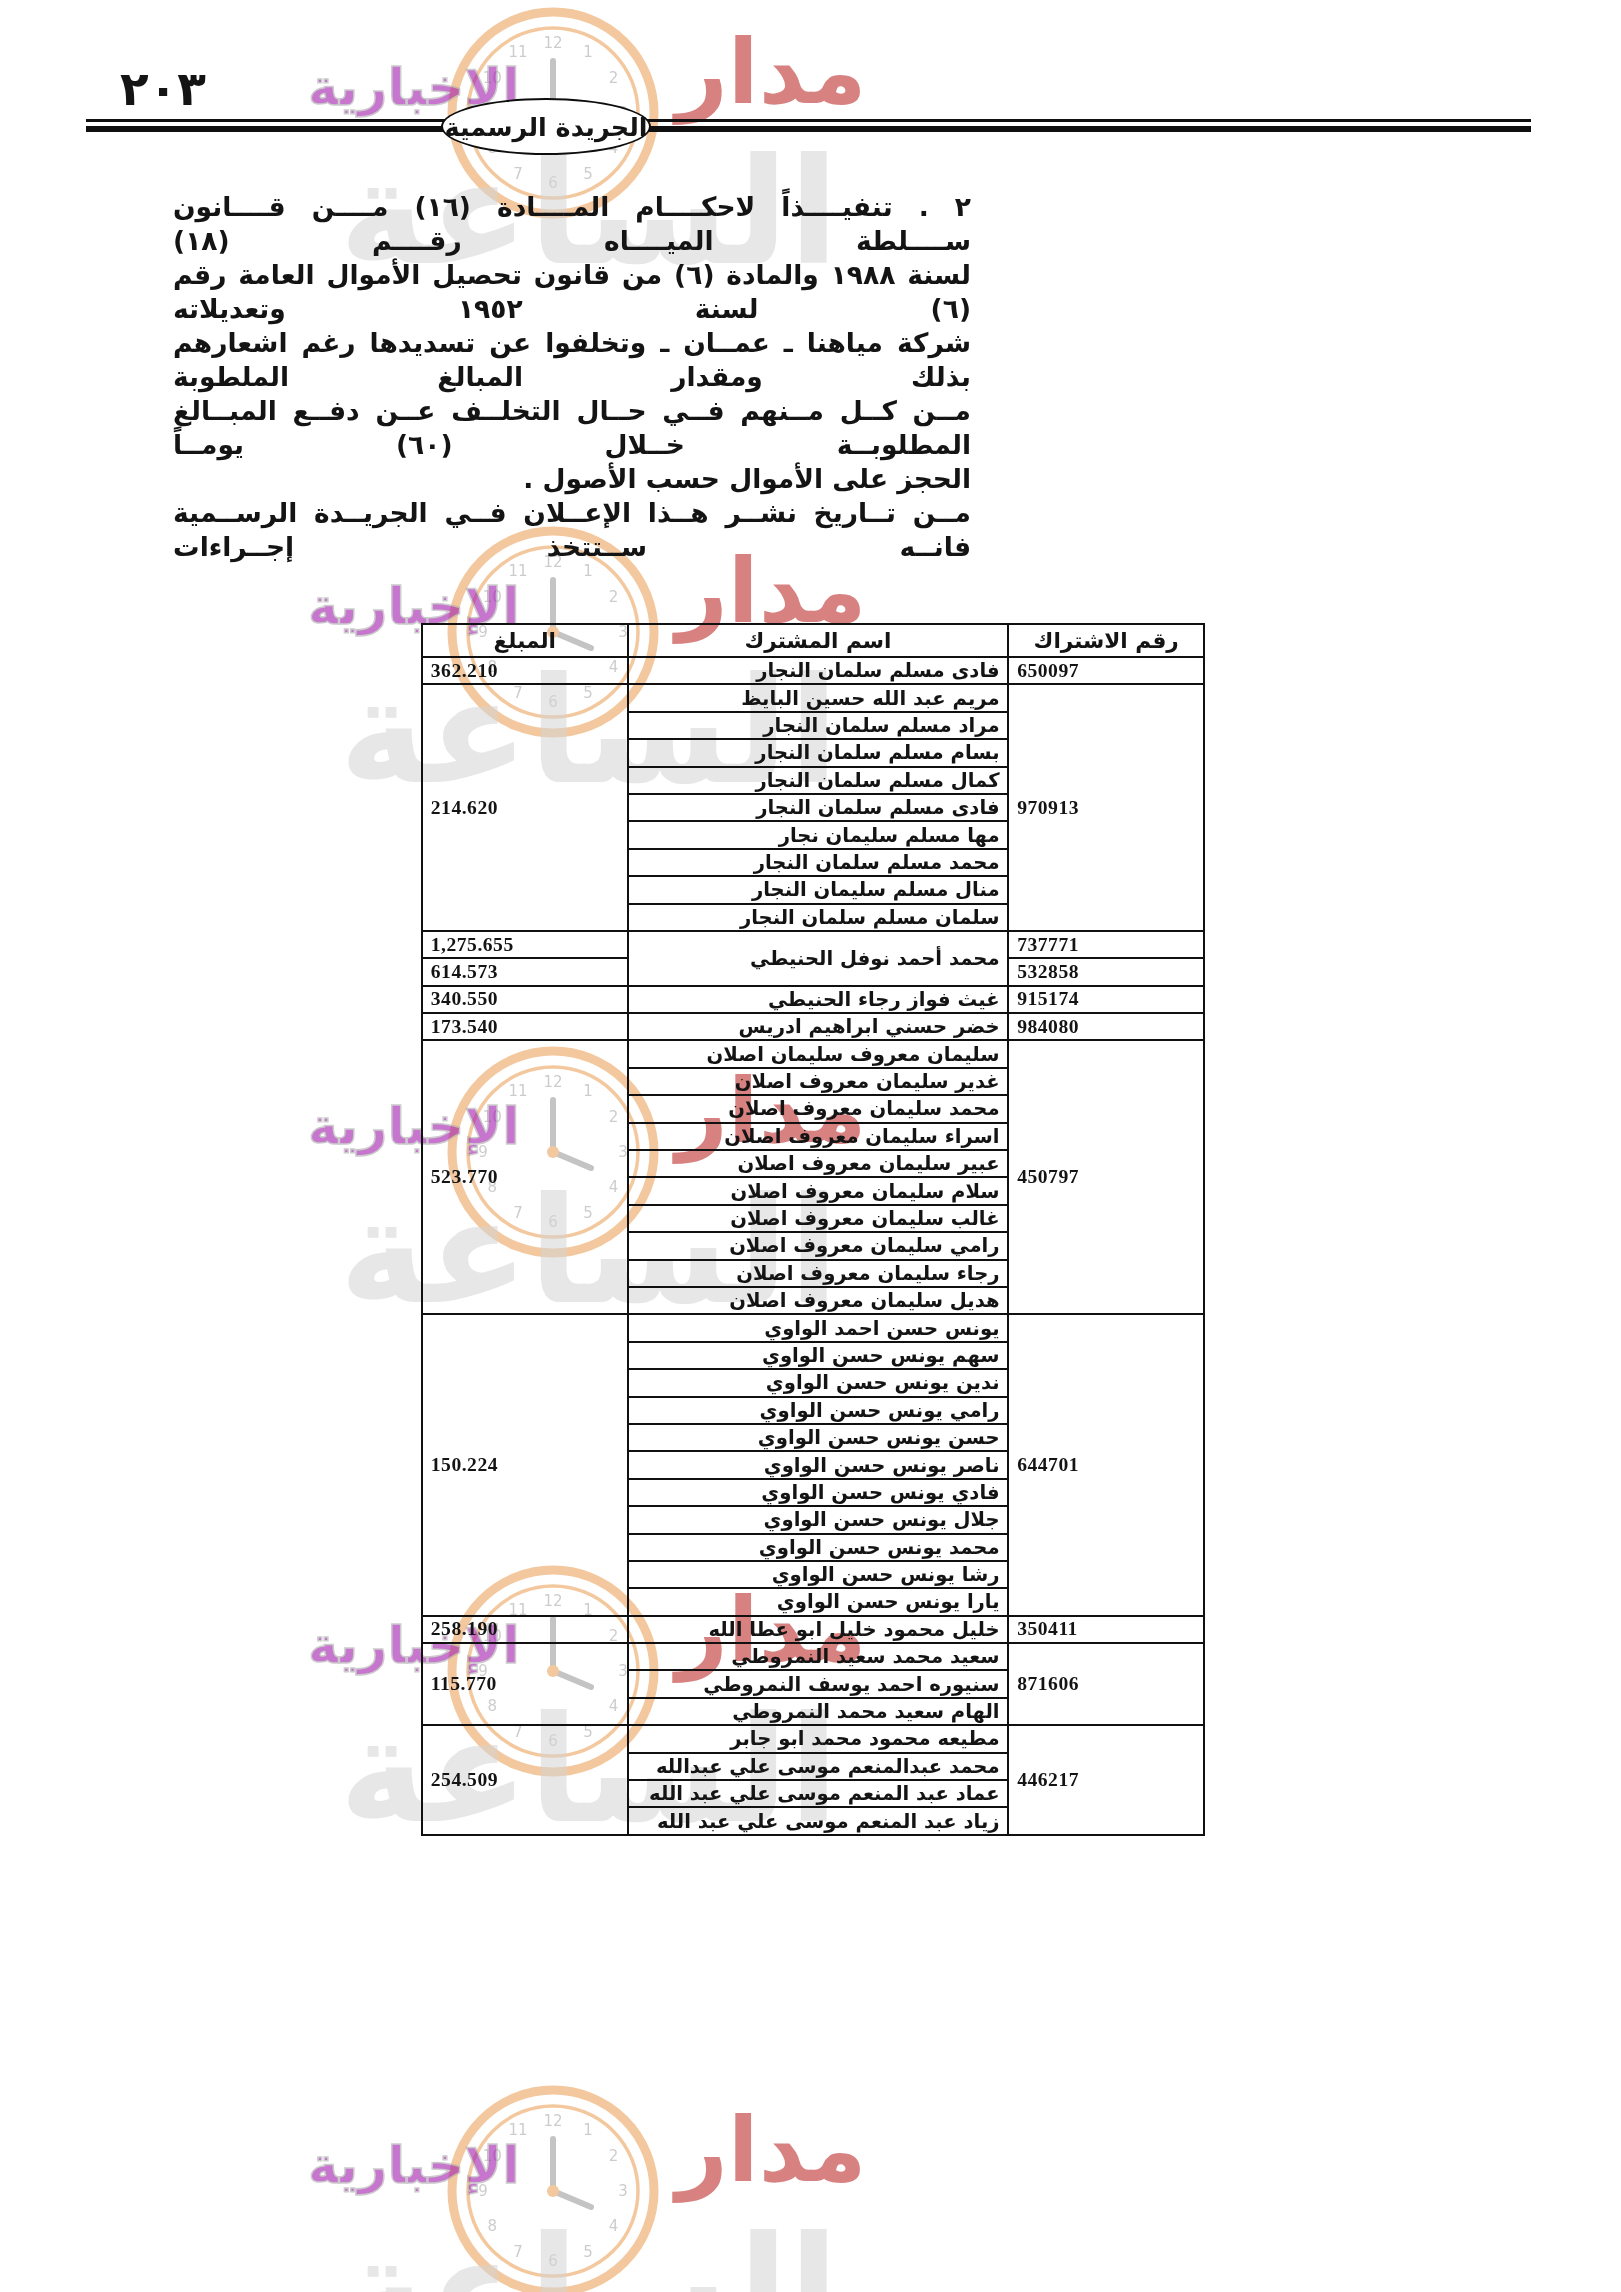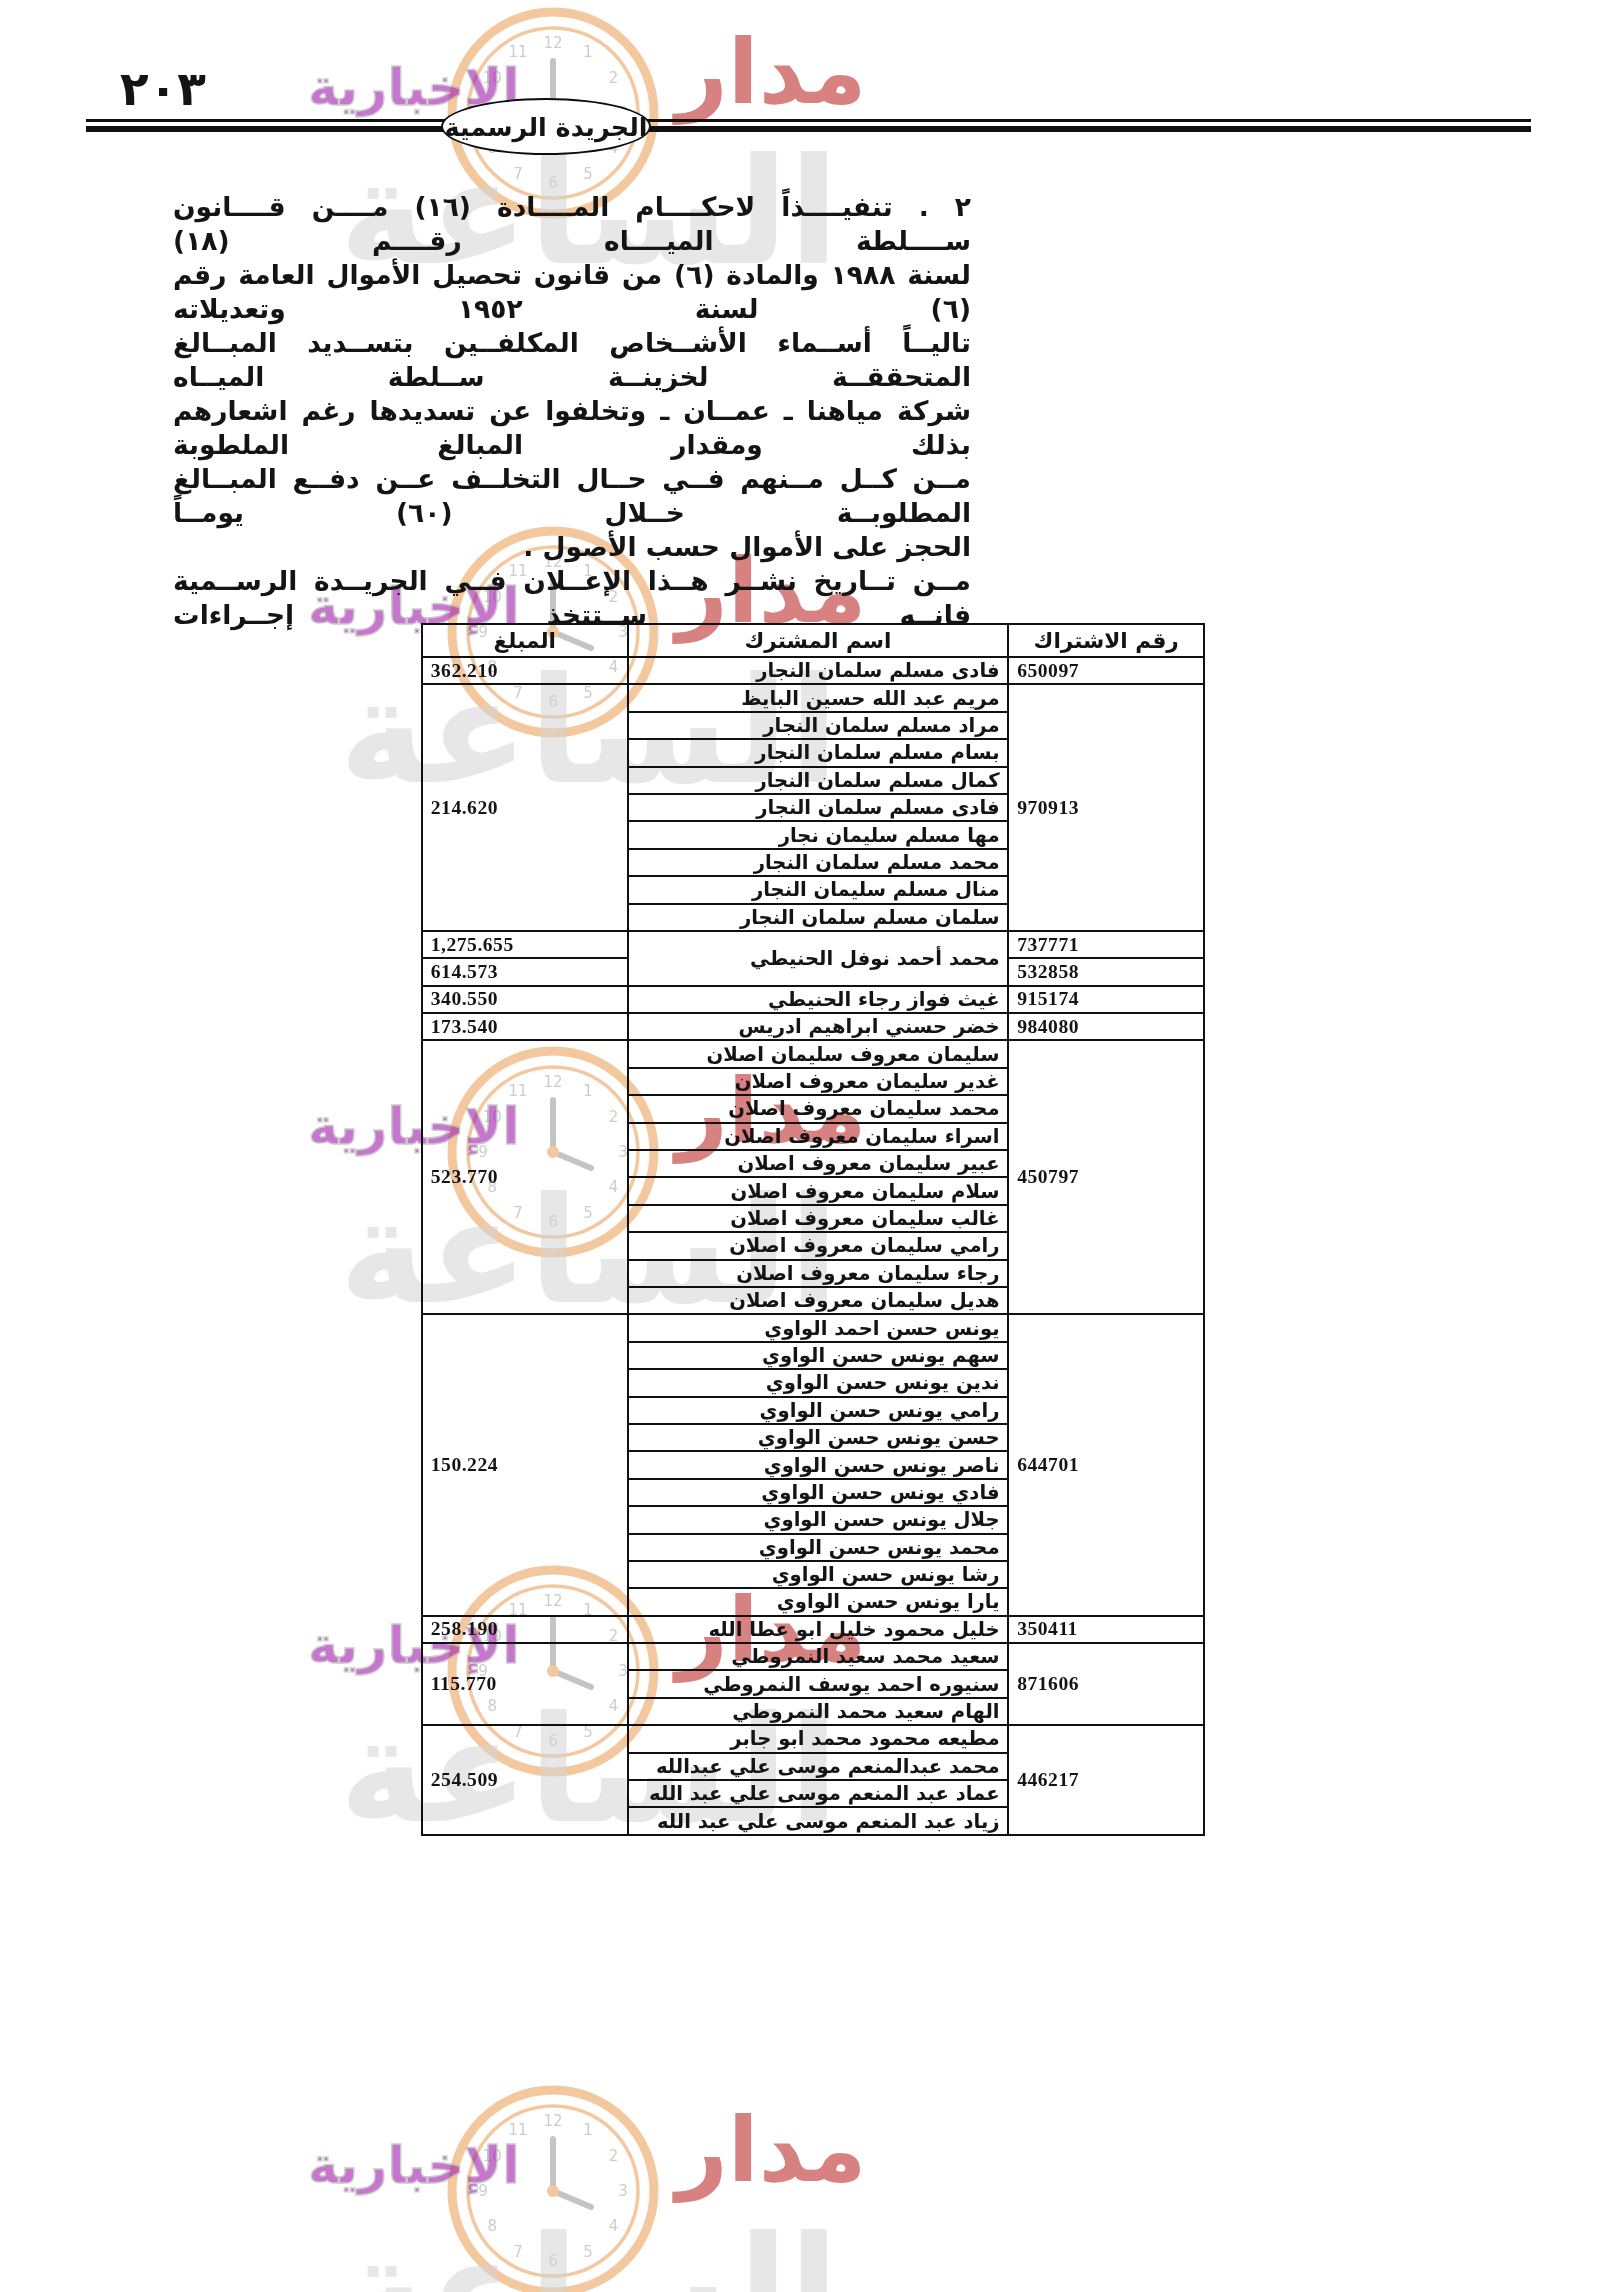--- a/index.html
+++ b/index.html
@@ -180,21 +180,20 @@
   <div class="page-number">٢٠٣</div>
   <div class="rule-thin"></div>
   <div class="rule-thick"></div>
   <div class="gazette-oval">
     <span>الجريدة الرسمية</span>
   </div>
 
   <div class="notice">
     <div class="notice-line">٢ .  تنفيــــذاً لاحكــــام المــــادة (١٦) مــــن قــــانون ســــلطة الميــــاه رقــــم (١٨)</div>
     <div class="notice-line">لسنة ١٩٨٨ والمادة (٦) من قانون تحصيل الأموال العامة رقم (٦) لسنة ١٩٥٢ وتعديلاته</div>
-    <div class="notice-line">تاليــاً أســماء الأشــخاص المكلفــين بتســديد المبــالغ المتحققــة لخزينــة ســلطة الميــاه</div>
     <div class="notice-line">شركة مياهنا ـ عمــان ـ وتخلفوا عن تسديدها رغم اشعارهم بذلك ومقدار المبالغ الملطوبة</div>
     <div class="notice-line">مــن كــل مــنهم فــي حــال التخلــف عــن دفــع المبــالغ المطلوبــة خــلال (٦٠) يومــاً</div>
     <div class="notice-line last">الحجز على الأموال حسب الأصول .</div>
     <div class="notice-line">مــن تــاريخ نشــر هــذا الإعــلان فــي الجريــدة الرســمية فانــه ســتتخذ إجــراءات</div>
   </div>
 
   <table class="subs-table">
     <colgroup>
       <col style="width:196px">
       <col style="width:382px">

